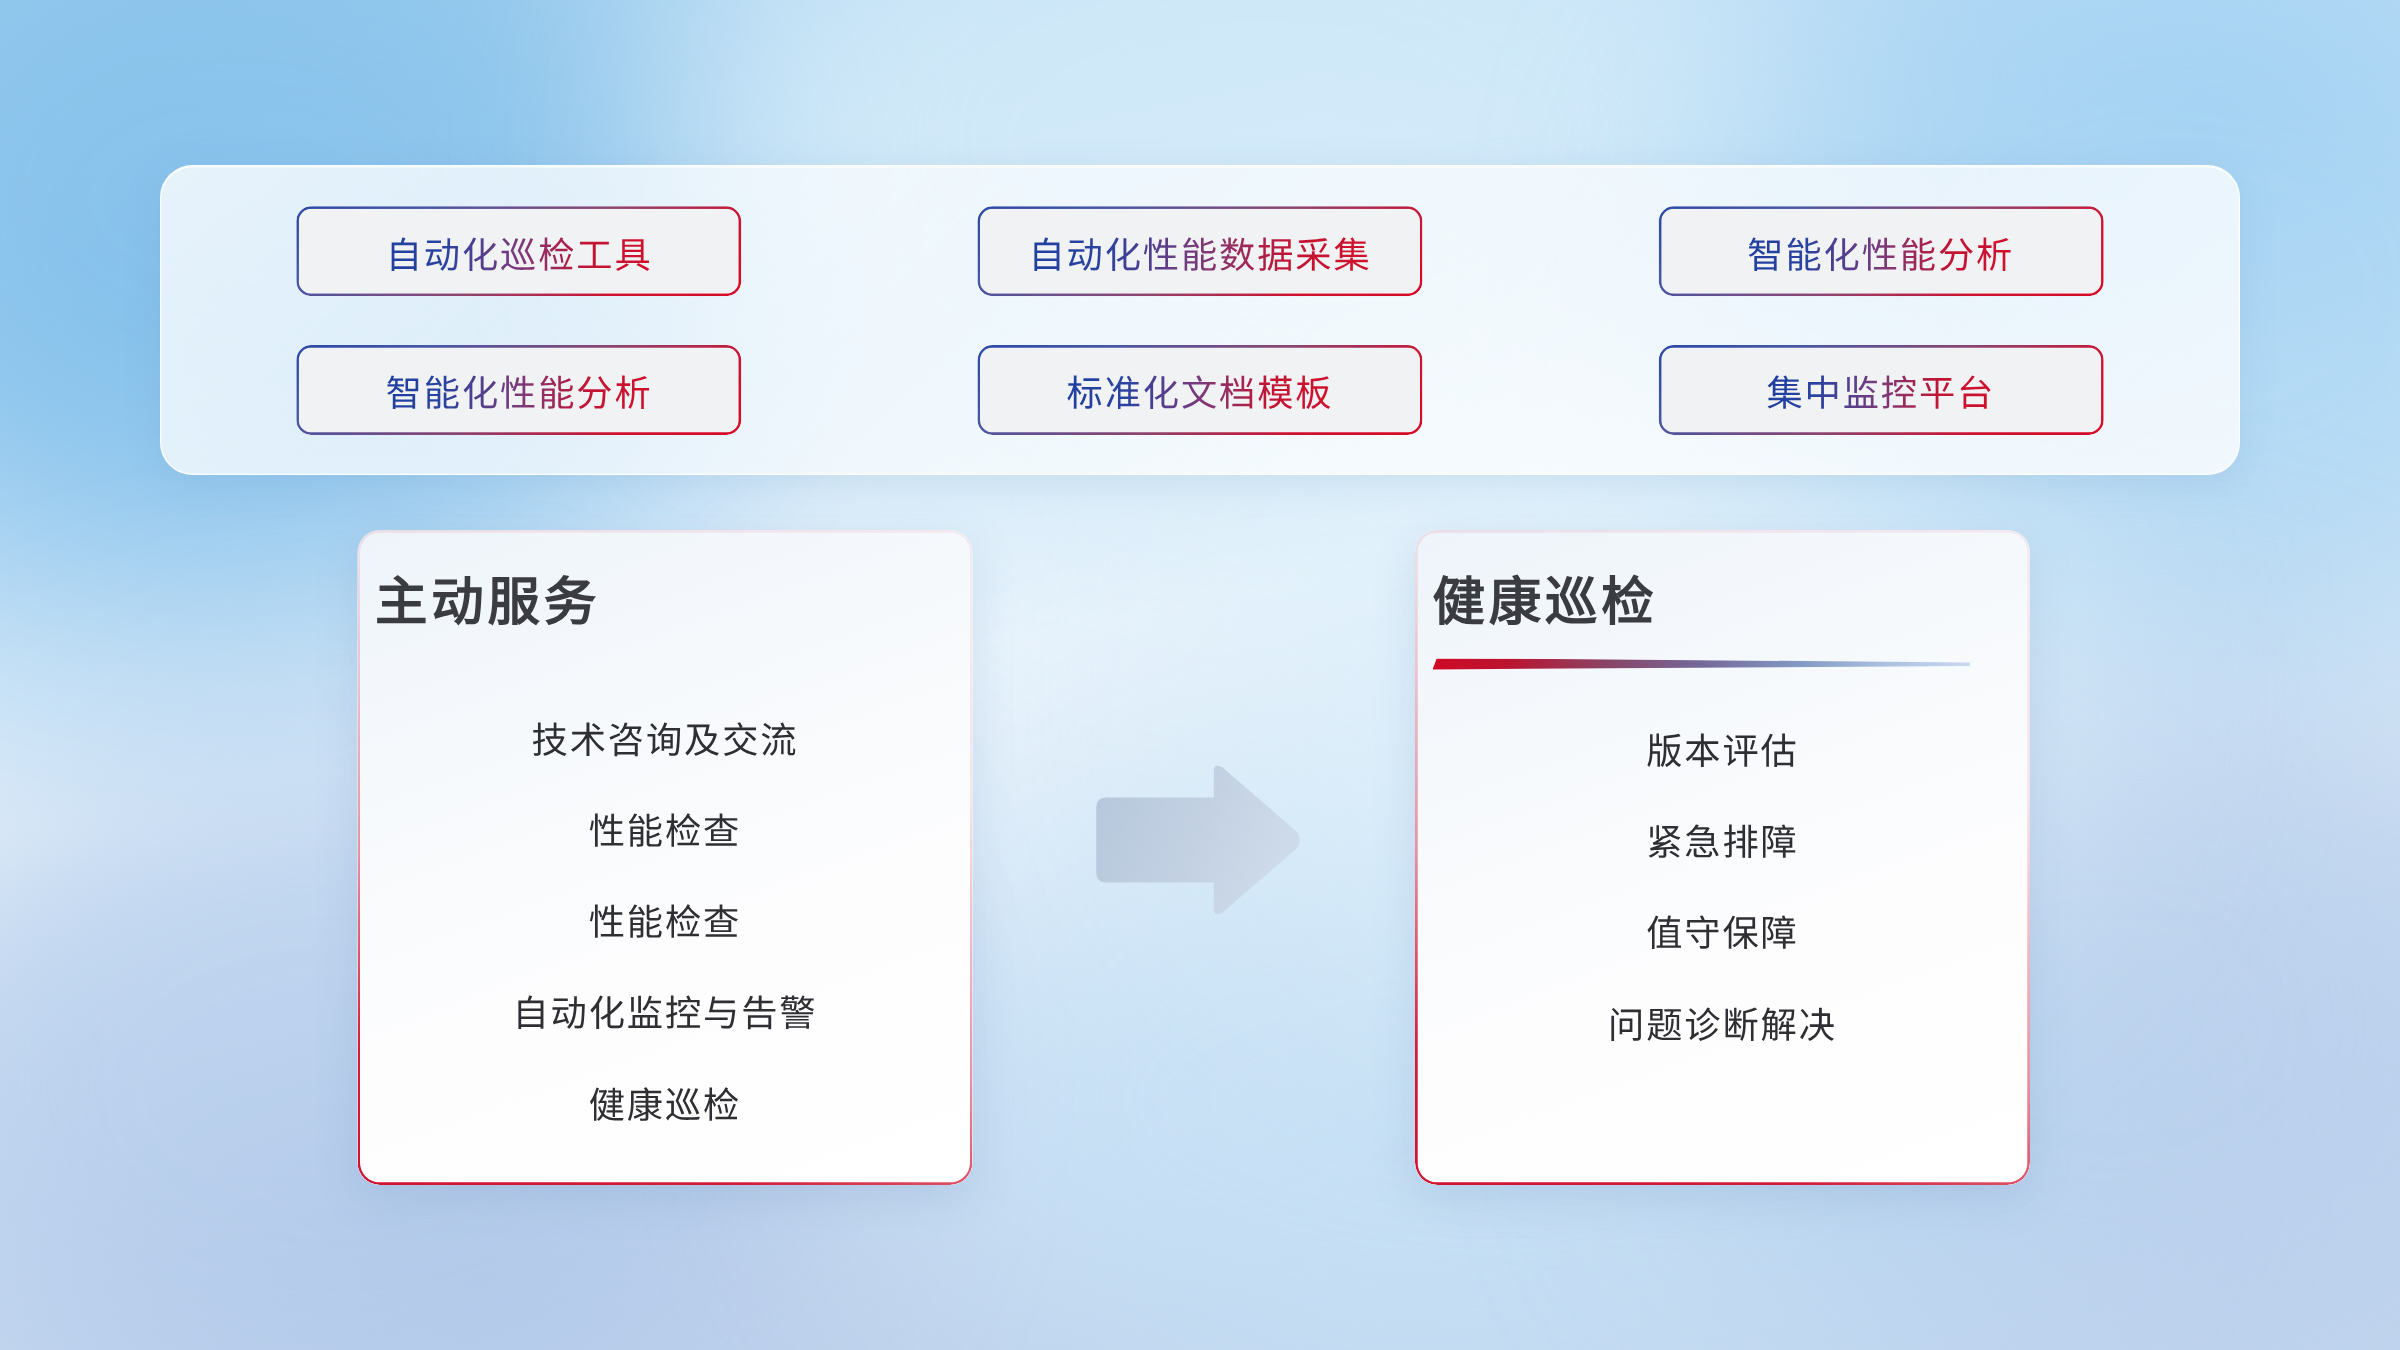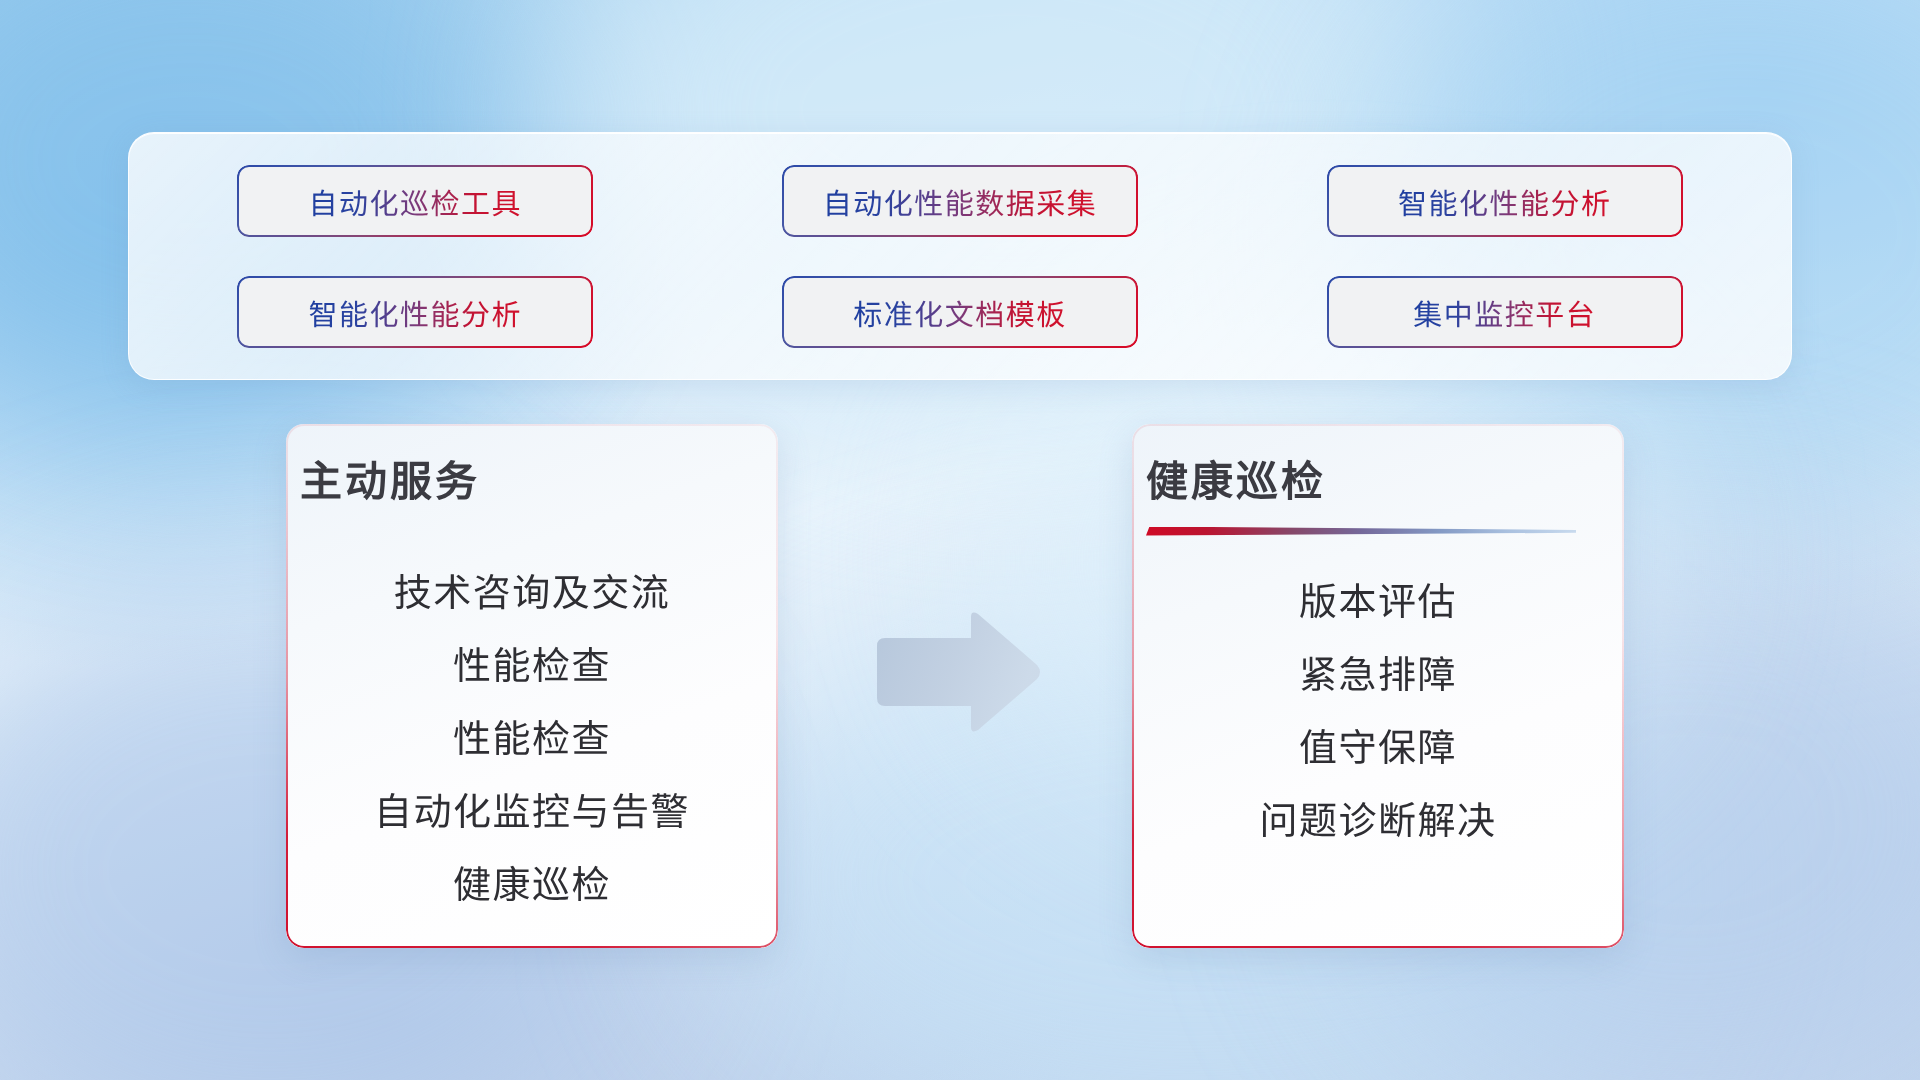--- a/index.html
+++ b/index.html
@@ -154,21 +154,21 @@
   .card-list {
     list-style: none;
     margin-top: 30px;
     width: 100%;
     display: flex;
     flex-direction: column;
     align-items: center;
     gap: 0;
   }
   .card-list li {
-    font-size: 38px;
+    font-size: 29px;
     color: #2e2e33;
     letter-spacing: 1.5px;
     line-height: 73px;
     white-space: nowrap;
   }
 
   
   #flow-arrow {
     position: absolute;
     left: 873px;

